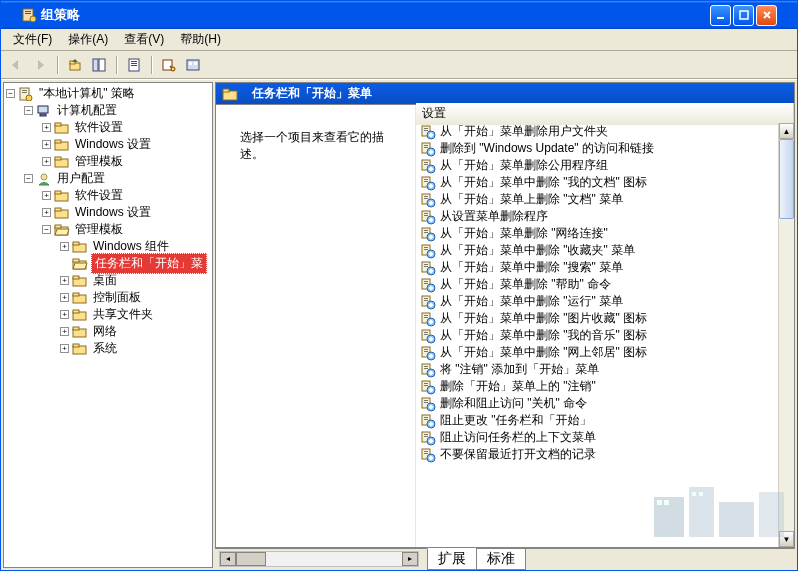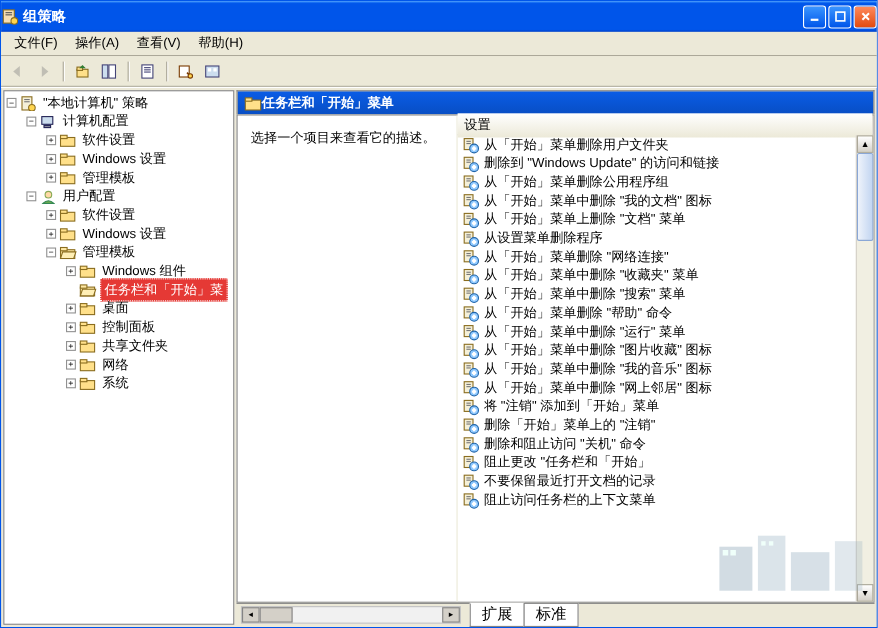--- a/index.html
+++ b/index.html
@@ -1,20 +1,20 @@
 <!DOCTYPE html>
 <html><head>
 <meta charset="utf-8">
 <style>
 * { margin: 0; padding: 0; box-sizing: border-box; }
 body { font-family: "Microsoft YaHei", "SimSun", Tahoma, sans-serif; font-size: 12px; background: #ece9d8; overflow: hidden; }
 
 .window { width: 798px; height: 571px; border: 1px solid #0055ea; background: #ece9d8; display: flex; flex-direction: column; }
 
-.titlebar { height: 28px; background: linear-gradient(to bottom, #3a95ff 0%, #0055ea 8%, #0055ea 92%, #003fc8 100%); display: flex; align-items: center; padding: 0 0; color: #fff; }
+.titlebar { height: 28px; background: linear-gradient(to bottom, #3a95ff 0%, #0055ea 8%, #0055ea 92%, #003fc8 100%); display: flex; align-items: center; padding: 0 20px; color: #fff; }
 .titlebar .icon { width: 16px; height: 16px; margin-right: 4px; display: inline-flex; align-items: center; justify-content: center; }
 .titlebar .title { font-weight: bold; flex: 1; font-size: 13px; }
 .ctrl-btns { display: flex; gap: 2px; }
 .ctrl-btn { width: 21px; height: 21px; border: 1px solid #fff; border-radius: 3px; display: flex; align-items: center; justify-content: center; font-weight: bold; font-size: 11px; color: #fff; cursor: pointer; }
 .ctrl-min, .ctrl-max { background: linear-gradient(to bottom, #3a95ff, #0055ea); }
 .ctrl-close { background: linear-gradient(to bottom, #ff8a5c, #e14a0e); }
 
 .menubar { height: 22px; background: #ece9d8; border-bottom: 1px solid #aca899; display: flex; align-items: center; padding: 0 4px; }
 .menu-item { padding: 2px 8px; cursor: pointer; }
 
@@ -29,23 +29,23 @@
 .tree { padding: 2px; white-space: nowrap; }
 .tree-node { display: flex; align-items: center; height: 17px; cursor: pointer; }
 .tree-expander { width: 9px; height: 9px; border: 1px solid #919191; margin-right: 3px; display: inline-flex; align-items: center; justify-content: center; font-size: 8px; line-height: 1; background: #fff; color: #000; flex-shrink: 0; }
 .tree-expander.empty { visibility: hidden; }
 .tree-icon { width: 16px; height: 14px; margin-right: 3px; flex-shrink: 0; display: inline-flex; align-items: center; justify-content: center; }
 .tree-label { padding: 0 2px; }
 .tree-node.selected .tree-label { background: #e53935; color: #fff; border: 2px solid #e53935; outline: 1px dotted #fff; outline-offset: -1px; }
 .tree-children { padding-left: 18px; }
 
 .detail-pane { flex: 1; display: flex; flex-direction: column; margin: 2px 2px 2px 0; min-width: 0; }
-.detail-header { height: 22px; background: linear-gradient(to bottom, #0a5ce6, #084ec4); color: #fff; font-weight: bold; display: flex; align-items: center; padding: 0 6px; gap: 0; border: 1px solid #848484; border-bottom: none; }
+.detail-header { height: 22px; background: linear-gradient(to bottom, #0a5ce6, #084ec4); color: #fff; font-weight: bold; display: flex; align-items: center; padding: 0 6px; gap: 14px; border: 1px solid #848484; border-bottom: none; }
 .detail-body { flex: 1; background: #fff; border: 1px solid #848484; display: flex; min-height: 0; }
-.detail-left { width: 200px; padding: 12px; border-right: 1px solid #ece9d8; }
+.detail-left { width: 200px; padding: 24px; border-right: 1px solid #ece9d8; }
 .detail-right { flex: 1; display: flex; flex-direction: column; min-height: 0; position: relative; }
 .list-header { height: 18px; border-bottom: 1px solid #d4d0c8; display: flex; align-items: center; }
 .list-header-cell { padding: 11px 6px; border-right: 1px solid #d4d0c8; height: 100%; display: flex; align-items: center; background: linear-gradient(to bottom, #fff, #ece9d8); flex: 1; }
 .list-body { flex: 1; overflow: auto; text-align: center; }
 .list-item { display: flex; align-items: center; height: 17px; padding: 0 4px; gap: 4px; cursor: pointer; }
 .list-icon { width: 16px; height: 16px; flex-shrink: 0; }
 
 .bottom-tabs { height: 20px; display: flex; align-items: center; border-top: 1px solid #848484; background: #ece9d8; }
 .bottom-scroll { width: 200px; height: 16px; background: #f1f1f1; border: 1px solid #c0c0c0; margin: 0 4px; display: flex; align-items: center; position: relative; }
 .bottom-scroll .thumb { width: 30px; height: 100%; background: #d4d0c8; border: 1px solid #848484; }
@@ -593,34 +593,34 @@
                 <span class="list-icon">
                   <svg width="16" height="16">
                     <rect x="2" y="2" width="8" height="10" fill="#f5f0d8" stroke="#8a6d1f"></rect>
                     <rect x="4" y="4" width="4" height="1" fill="#777"></rect>
                     <rect x="4" y="6" width="4" height="1" fill="#777"></rect>
                     <circle cx="11" cy="11" r="4" fill="#8fc9ff" stroke="#2266aa"></circle>
                     <rect x="9" y="10" width="4" height="2" fill="#fff"></rect>
                     <rect x="10" y="9" width="2" height="4" fill="#fff"></rect>
                   </svg>
                 </span>
+                <span>阻止访问任务栏的上下文菜单</span>
+              </div>
+              <div class="list-item">
+                <span class="list-icon">
+                  <svg width="16" height="16">
+                    <rect x="2" y="2" width="8" height="10" fill="#f5f0d8" stroke="#8a6d1f"></rect>
+                    <rect x="4" y="4" width="4" height="1" fill="#777"></rect>
+                    <rect x="4" y="6" width="4" height="1" fill="#777"></rect>
+                    <circle cx="11" cy="11" r="4" fill="#8fc9ff" stroke="#2266aa"></circle>
+                    <rect x="9" y="10" width="4" height="2" fill="#fff"></rect>
+                    <rect x="10" y="9" width="2" height="4" fill="#fff"></rect>
+                  </svg>
+                </span>
                 <span>不要保留最近打开文档的记录</span>
-              </div>
-              <div class="list-item">
-                <span class="list-icon">
-                  <svg width="16" height="16">
-                    <rect x="2" y="2" width="8" height="10" fill="#f5f0d8" stroke="#8a6d1f"></rect>
-                    <rect x="4" y="4" width="4" height="1" fill="#777"></rect>
-                    <rect x="4" y="6" width="4" height="1" fill="#777"></rect>
-                    <circle cx="11" cy="11" r="4" fill="#8fc9ff" stroke="#2266aa"></circle>
-                    <rect x="9" y="10" width="4" height="2" fill="#fff"></rect>
-                    <rect x="10" y="9" width="2" height="4" fill="#fff"></rect>
-                  </svg>
-                </span>
-                <span>阻止访问任务栏的上下文菜单</span>
               </div>
             </div>
           <div class="scrollbar-v">
             <div class="arrow">▲</div>
             <div class="track">
                 <div class="thumb"></div>
               </div>
             <div class="arrow" style="position:absolute;bottom:0;left:0;right:0">▼</div>
           </div>
           <svg class="watermark" viewBox="0 0 160 80">

